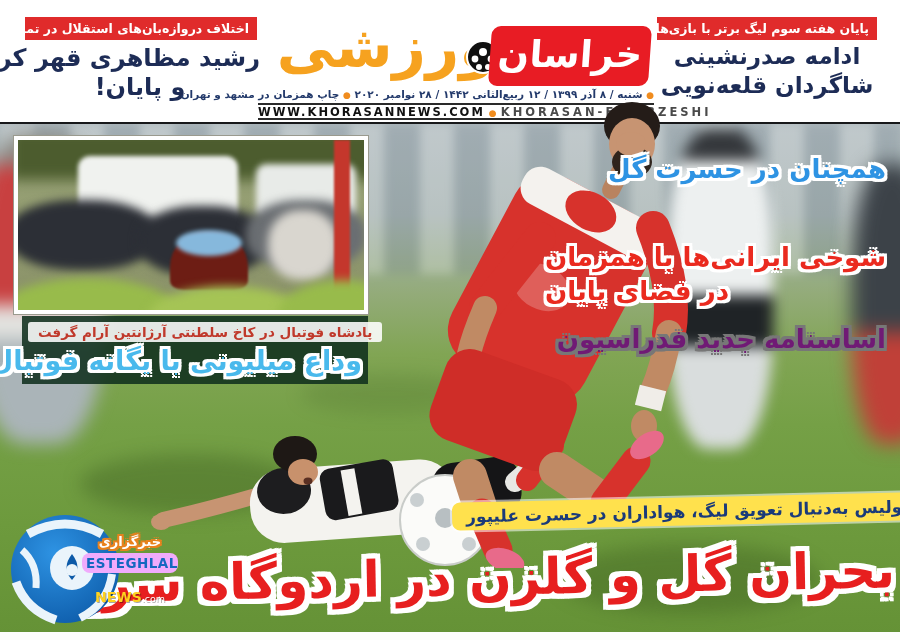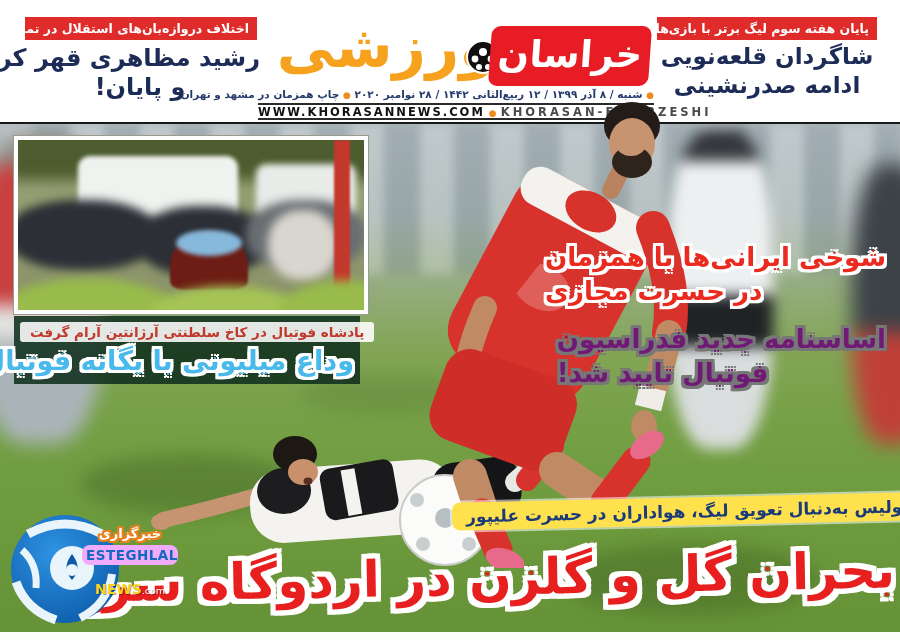--- a/index.html
+++ b/index.html
@@ -71,42 +71,42 @@
   .ip{position:absolute;}
   .ip-trees{left:-10px;top:-12px;width:380px;height:52px;background:#4c5c2e;filter:blur(7px);}
   .ip-van{left:60px;top:16px;width:160px;height:74px;background:#f0f2ef;border-radius:12px;filter:blur(2px);}
   .ip-van2{left:238px;top:24px;width:100px;height:56px;background:#e8ebe8;border-radius:10px;filter:blur(3px);}
   .ip-crowd{top:60px;height:70px;background:#2c2f36;border-radius:45%;filter:blur(5px);}
   .ip-coffin{left:152px;top:92px;width:78px;height:58px;background:#6d1d14;
     border-radius:45% 45% 18% 18%/60% 60% 16% 16%;filter:blur(1px);}
   .ip-flag{left:158px;top:90px;width:66px;height:26px;background:#86b8dc;border-radius:50%;filter:blur(2px);}
   .ip-bush{background:#98bb4b;border-radius:50%;filter:blur(5px);}
   .ip-pole{left:316px;top:0;width:16px;height:178px;background:#c4372c;filter:blur(1px);}
-  .inset-caption{margin-top:2px;width:346px;background:rgba(16,48,30,.88);
+  .inset-caption{margin-top:2px;margin-left:8px;width:346px;background:rgba(16,48,30,.88);
     padding:6px 6px 8px;text-align:center;}
   .inset-kicker{display:inline-block;background:rgba(255,255,255,.88);color:#c0392b;font-weight:bold;
     font-size:13.5px;padding:2px 10px;border-radius:3px;direction:rtl;white-space:nowrap;}
   .inset-headline{margin-top:3px;color:#49b9ec;font-weight:bold;font-size:27px;direction:rtl;
     white-space:nowrap;}
 
   
   .bottom-kicker{position:absolute;left:452px;top:497px;z-index:5;background:#ffe14d;color:#1a3a7a;
     font-weight:bold;font-size:17px;padding:4px 14px;border-radius:8px;direction:rtl;
     white-space:nowrap;transform:rotate(-1.3deg);box-shadow:0 0 0 2px rgba(255,255,255,.55);}
   .bottom-headline{position:absolute;left:150px;top:548px;width:745px;z-index:5;text-align:center;
     color:#e71f1f;font-weight:bold;font-size:50px;direction:rtl;white-space:nowrap;
     transform:rotate(-1deg);}
 
   
   .esteghlal{position:absolute;left:6px;top:500px;width:172px;height:136px;z-index:6;}
   .e-ball{position:absolute;left:2px;top:12px;width:114px;height:114px;}
   .e-texts{position:absolute;left:76px;top:26px;width:96px;text-align:center;}
   .e-agency{color:#fff;font-weight:bold;font-size:13px;direction:rtl;
     text-shadow:-2px -2px 0 #e8821e,0 -2px 0 #e8821e,2px -2px 0 #e8821e,-2px 0 0 #e8821e,
-      2px 0 0 #e8821e,-2px 2px 0 #e8821e,0 2px 0 #e8821e,2px 2px 0 #e8821e;}
+      2px 0 0 #e8821e,-2px 2px 0 #e8821e,0 2px 0 #e8821e,2px 2px 0 #e8821e;margin-top:8px;}
   .e-pill{margin-top:4px;background:#f0abfc;border-radius:8px;padding:2px 4px;color:#1468c0;
     font-weight:bold;font-size:13.5px;letter-spacing:.5px;}
   .e-news{margin-top:16px;font-weight:bold;font-size:14px;color:#ffd21e;
     text-shadow:1px 1px 0 rgba(0,0,0,.35);}
   .e-news .dom{color:#fff;font-size:9.5px;font-weight:normal;}
 
   
   .standing-player{position:absolute;left:385px;top:88px;width:330px;height:480px;z-index:4;}
   .fallen-player{position:absolute;left:145px;top:402px;width:420px;height:170px;z-index:2;}
 
@@ -161,22 +161,22 @@
     </div>
     <div class="nav-headline" style="left:20px;top:44px;width:240px;font-size:24px;" dir="rtl">
       <div>رشید مظاهری قهر کرد</div>
       <div>و پایان!</div>
     </div>
 
     <div class="kicker-strip" style="left:657px;top:17px;width:220px;" dir="rtl">
       <span>پایان هفته سوم لیگ برتر با بازی‌های کم‌گل</span>
     </div>
     <div class="nav-headline" style="left:650px;top:42px;width:234px;" dir="rtl">
+      <div>ادامه صدرنشینی</div>
       <div>شاگردان قلعه‌نویی</div>
-      <div>ادامه صدرنشینی</div>
     </div>
 
     <div class="masthead-center">
       <div class="logo-row">
         <div class="logo-orange" dir="rtl">ورزشی</div>
         <svg class="logo-ball" viewBox="0 0 34 34">
           <circle cx="17" cy="17" r="16" fill="#101010" stroke="#fff" stroke-width="2"></circle>
           <circle cx="17" cy="12" r="4" fill="#fff"></circle>
           <circle cx="9" cy="19" r="3.4" fill="#fff"></circle>
           <circle cx="25" cy="19" r="3.4" fill="#fff"></circle>
@@ -229,28 +229,28 @@
     <path d="M 85,388 L 97,425" stroke="#c08a64" stroke-width="34" stroke-linecap="round"></path>
     <path d="M 97,425 L 113,462" stroke="#d7322c" stroke-width="29" stroke-linecap="round"></path>
     <ellipse cx="120" cy="472" rx="20" ry="11" fill="#e86a8a" transform="rotate(18 120 472)"></ellipse>
 
     <path d="M 172,382 L 220,414" stroke="#c08a64" stroke-width="36" stroke-linecap="round"></path>
     <path d="M 220,414 L 251,373" stroke="#d7322c" stroke-width="29" stroke-linecap="round"></path>
     <ellipse cx="262" cy="357" rx="19" ry="11" fill="#e86a8a" transform="rotate(-35 262 357)"></ellipse>
   </svg>
 
   <div class="rh rh-1 ol-w">
+    <div>همچنان در حسرت گل</div>
   </div>
   <div class="rh rh-2 ol-w">
     <div>شوخی ایرانی‌ها با همزمان</div>
-    <div>در حسرت مجازی</div>
+    <div>در فضای پایان</div>
   </div>
   <div class="rh rh-3 ol-g">
     <div>اساسنامه جدید فدراسیون</div>
-    <div>فوتبال تایید شد!</div>
   </div>
 
   <div class="inset-wrap">
     <div class="inset-photo">
       <div class="ip ip-trees"></div>
       <div class="ip ip-van"></div>
       <div class="ip ip-van2"></div>
       <div class="ip ip-crowd" style="left:-10px;width:150px;"></div>
       <div class="ip ip-crowd" style="left:120px;width:130px;top:66px;"></div>
       <div class="ip ip-crowd" style="left:228px;width:120px;background:#6a6e72;"></div>

